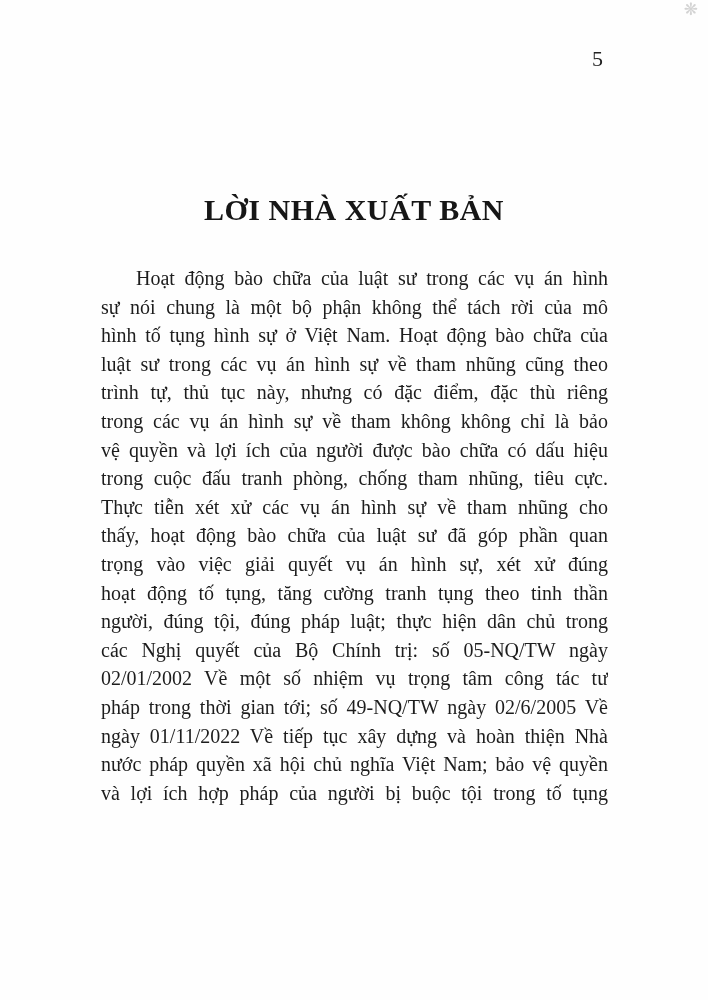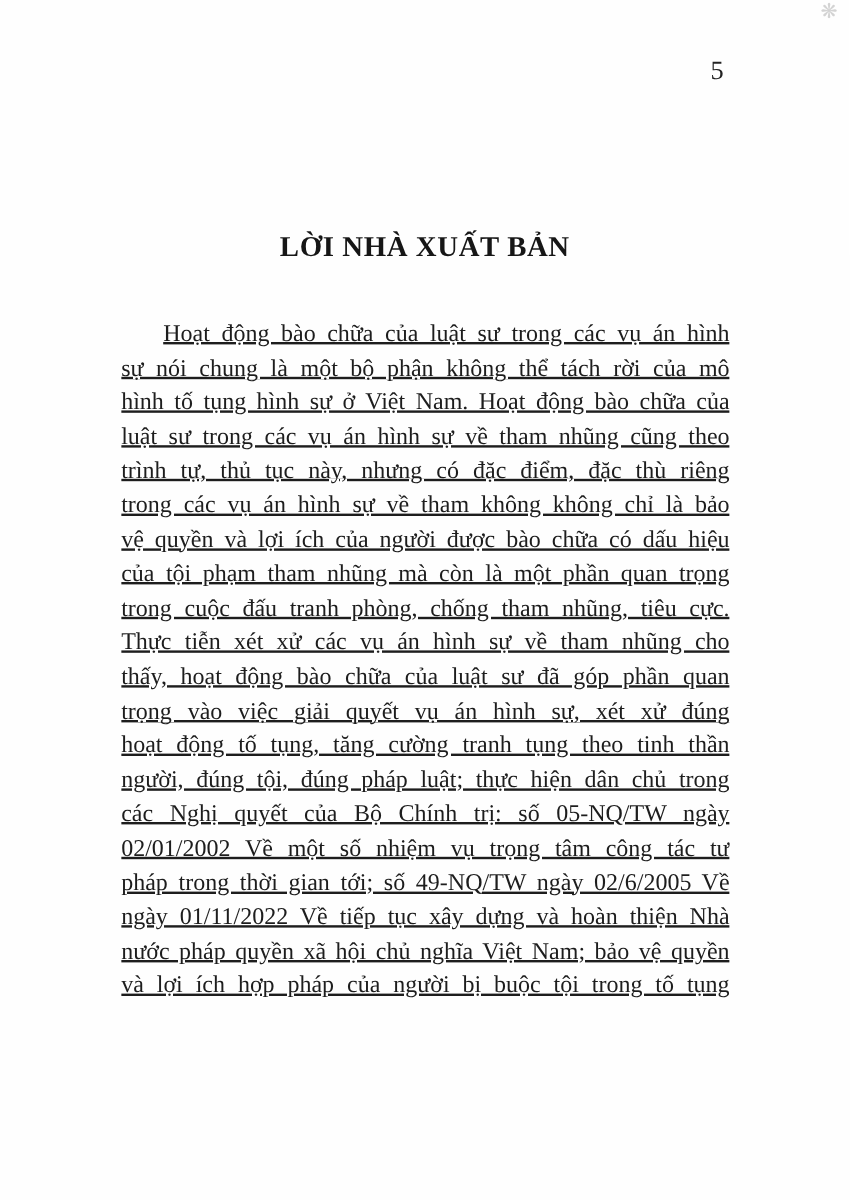--- a/index.html
+++ b/index.html
@@ -32,34 +32,33 @@
     font-size: 22px;
     color: #222;
   }
   .title {
     position: absolute;
     top: 193px;
     left: 100px;
     width: 508px;
     text-align: center;
     font-weight: bold;
-    font-size: 24px;
+    font-size: 30px;
     letter-spacing: 0.5px;
     color: #161616;
     white-space: nowrap;
   }
   .body-paragraph {
     position: absolute;
     top: 264px;
     left: 101px;
     width: 507px;
     font-size: 20px;
     line-height: 28.6px;
     color: #1d1d1d;
-    text-decoration: underline;
   }
   .line {
     text-align: justify;
     text-align-last: justify;
     height: 28.6px;
     overflow: hidden;
   }
   .line::after {
     content: "";
     display: inline-block;
@@ -80,21 +79,20 @@
   <h1 class="title" style="margin:0;">LỜI NHÀ XUẤT BẢN</h1>
 
   <div class="body-paragraph">
       <div class="line first">Hoạt động bào chữa của luật sư trong các vụ án hình</div>
       <div class="line">sự nói chung là một bộ phận không thể tách rời của mô</div>
       <div class="line">hình tố tụng hình sự ở Việt Nam. Hoạt động bào chữa của</div>
       <div class="line">luật sư trong các vụ án hình sự về tham nhũng cũng theo</div>
       <div class="line">trình tự, thủ tục này, nhưng có đặc điểm, đặc thù riêng</div>
       <div class="line">trong các vụ án hình sự về tham không không chỉ là bảo</div>
       <div class="line">vệ quyền và lợi ích của người được bào chữa có dấu hiệu</div>
-      <div class="line">của tội phạm tham nhũng mà còn là một phần quan trọng</div>
       <div class="line">trong cuộc đấu tranh phòng, chống tham nhũng, tiêu cực.</div>
       <div class="line">Thực tiễn xét xử các vụ án hình sự về tham nhũng cho</div>
       <div class="line">thấy, hoạt động bào chữa của luật sư đã góp phần quan</div>
       <div class="line">trọng vào việc giải quyết vụ án hình sự, xét xử đúng</div>
       <div class="line">hoạt động tố tụng, tăng cường tranh tụng theo tinh thần</div>
       <div class="line">người, đúng tội, đúng pháp luật; thực hiện dân chủ trong</div>
       <div class="line">các Nghị quyết của Bộ Chính trị: số 05-NQ/TW ngày</div>
       <div class="line">02/01/2002 Về một số nhiệm vụ trọng tâm công tác tư</div>
       <div class="line">pháp trong thời gian tới; số 49-NQ/TW ngày 02/6/2005 Về</div>
       <div class="line">ngày 01/11/2022 Về tiếp tục xây dựng và hoàn thiện Nhà</div>

